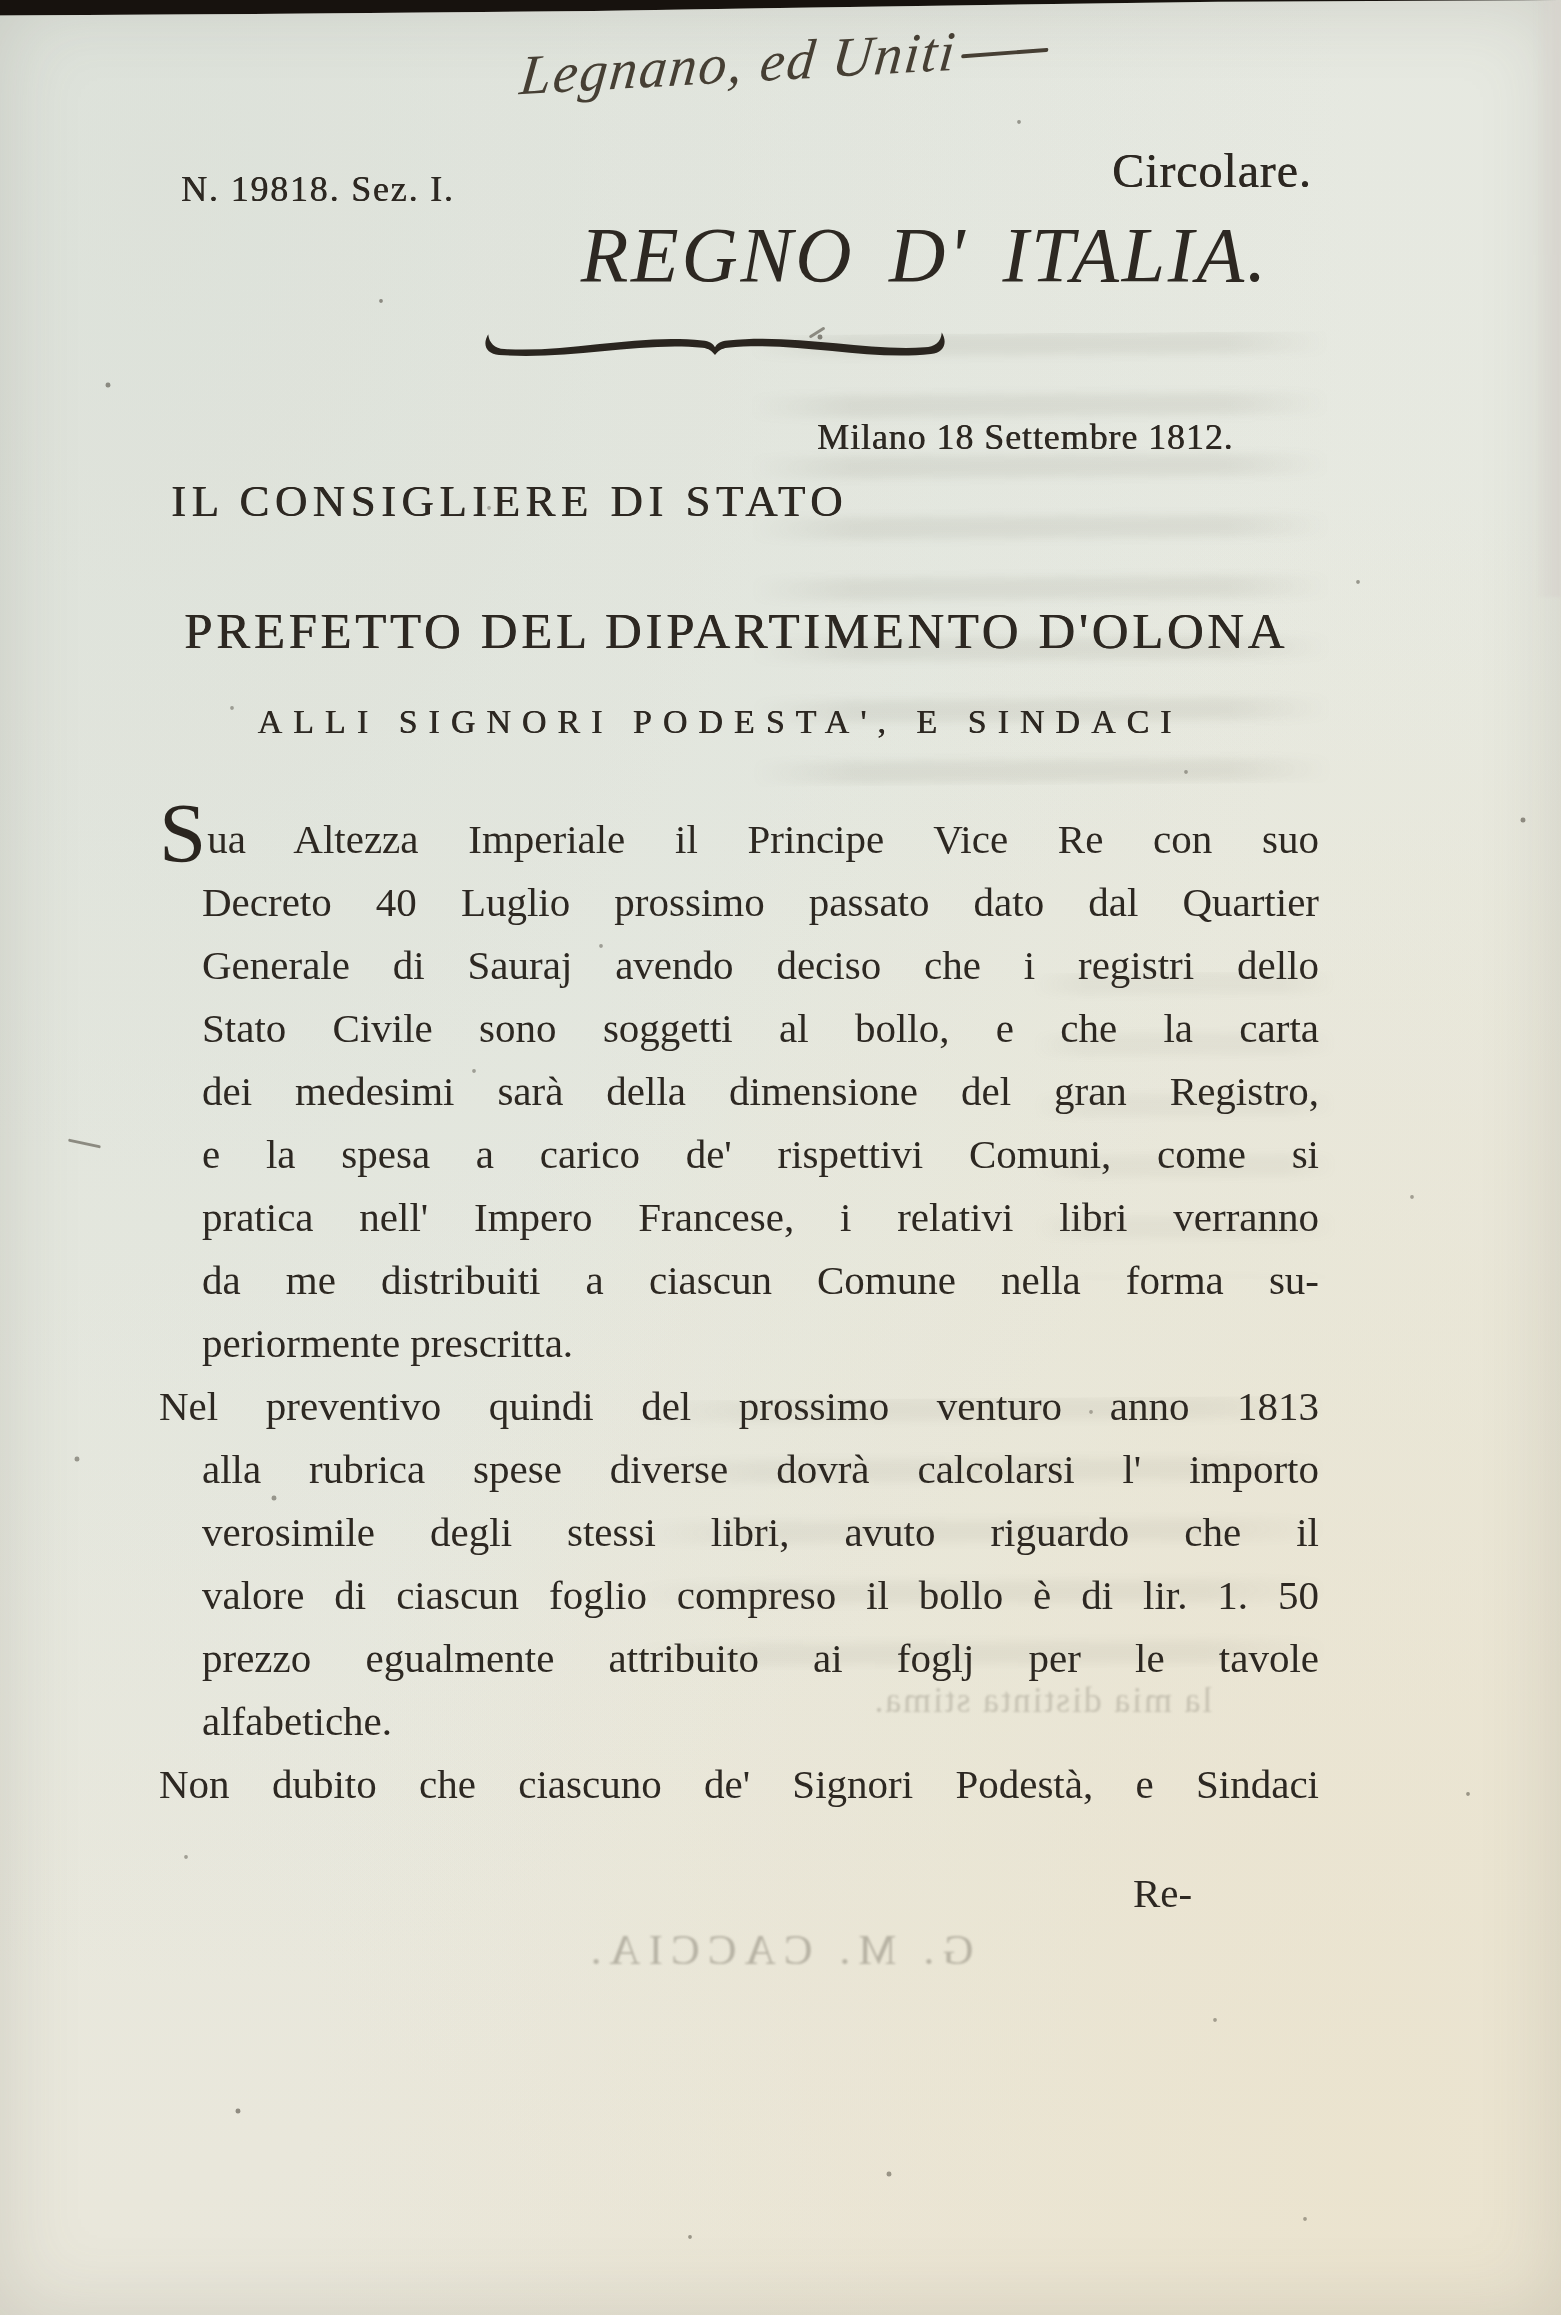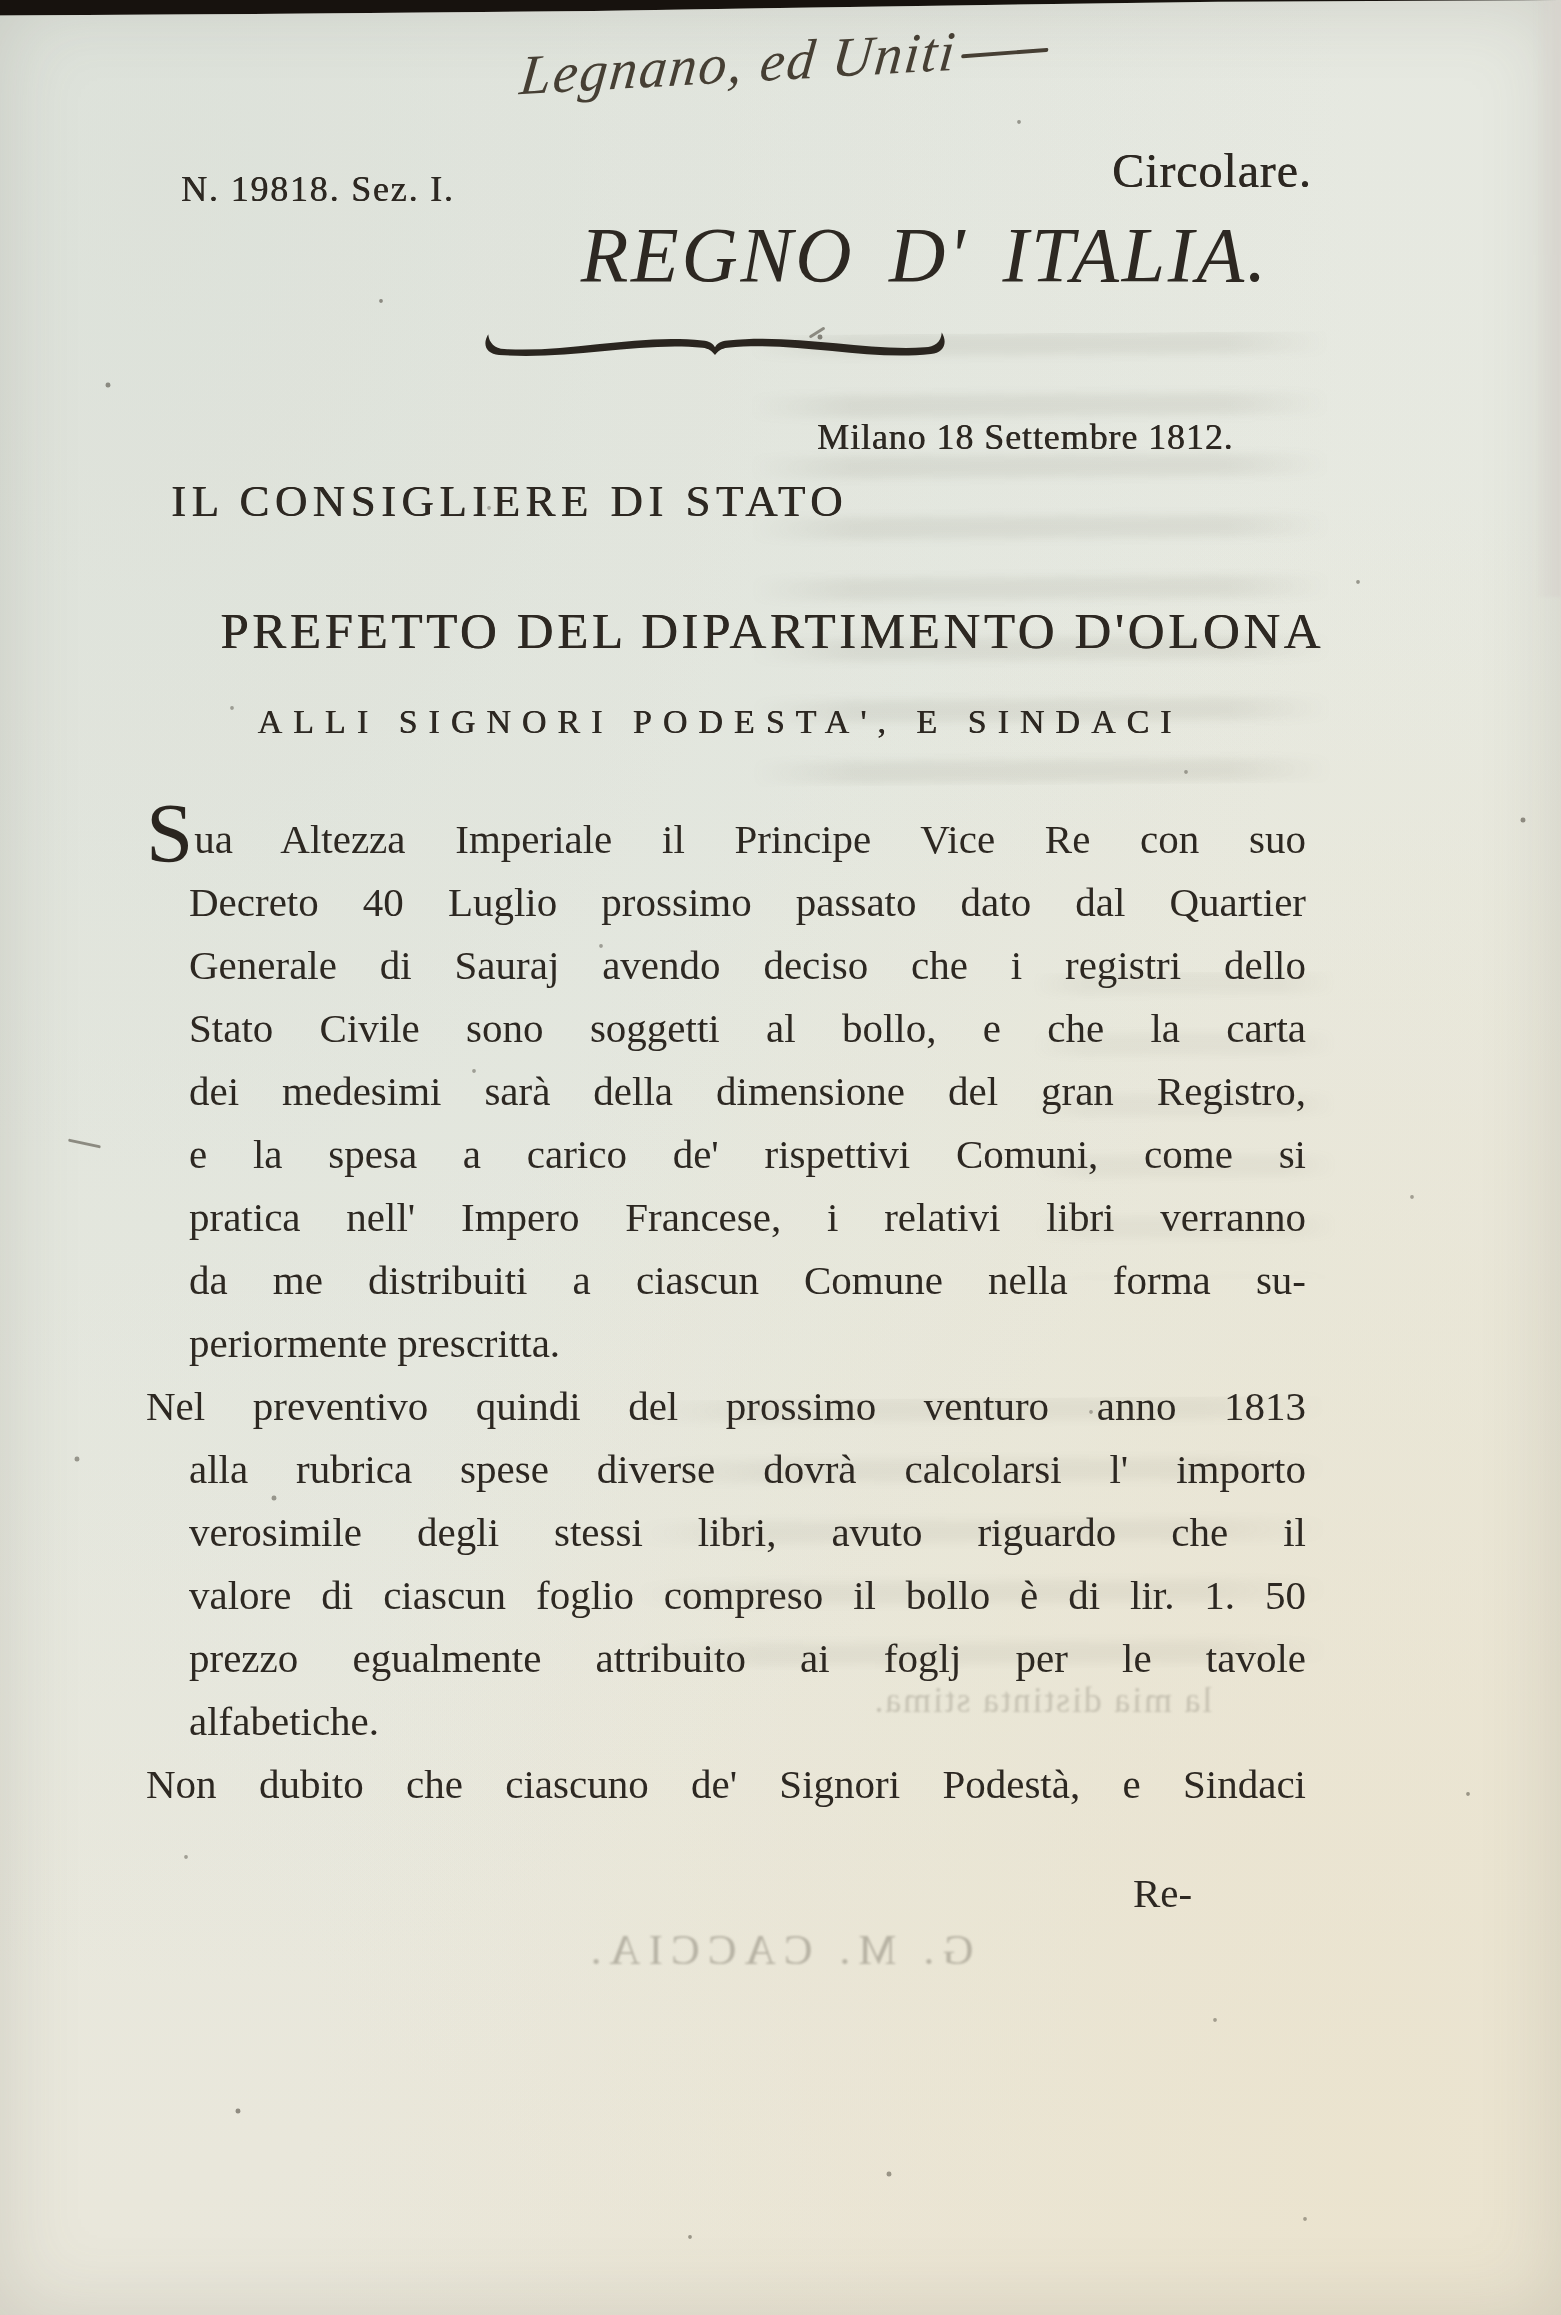--- a/index.html
+++ b/index.html
@@ -44,30 +44,30 @@
     position:absolute;left:109px;top:210px;width:1160px;text-align:right;
     font-style:italic;font-size:78px;letter-spacing:2.7px;word-spacing:12.7px;white-space:nowrap;
   }
   .ornament{position:absolute;left:478px;top:327px;width:474px;height:36px}
   .dateline{position:absolute;left:817px;top:416px;font-size:36px;letter-spacing:0.9px;white-space:nowrap}
   .h1{
     position:absolute;left:171px;top:475px;width:1160px;
     font-size:45px;letter-spacing:5.4px;white-space:nowrap;
   }
   .h2{
-    position:absolute;left:164px;top:602px;width:1160px;text-align:right;
+    position:absolute;left:156px;top:602px;width:1160px;text-align:center;
     font-size:51px;letter-spacing:3.6px;white-space:nowrap;
   }
   .h3{
     position:absolute;left:140px;top:703px;width:1160px;text-align:center;
     font-size:34px;letter-spacing:11px;white-space:nowrap;
   }
 
   
-  .body-text{position:absolute;left:146px;top:808px;width:1160px}
+  .body-text{position:absolute;left:159px;top:808px;width:1160px}
   .line{
     box-sizing:border-box;width:1160px;height:63px;line-height:63px;
     padding-left:43px;font-size:41px;color:#2d2822;
     text-align:justify;text-align-last:justify;text-justify:inter-word;
     white-space:normal;overflow:visible;
   }
   .line.pfirst{padding-left:0}
   .line.plast{text-align-last:left}
   .dropcap{
     font-size:85px;line-height:0;vertical-align:-9px;margin-right:0.9px;color:#2a251f;

